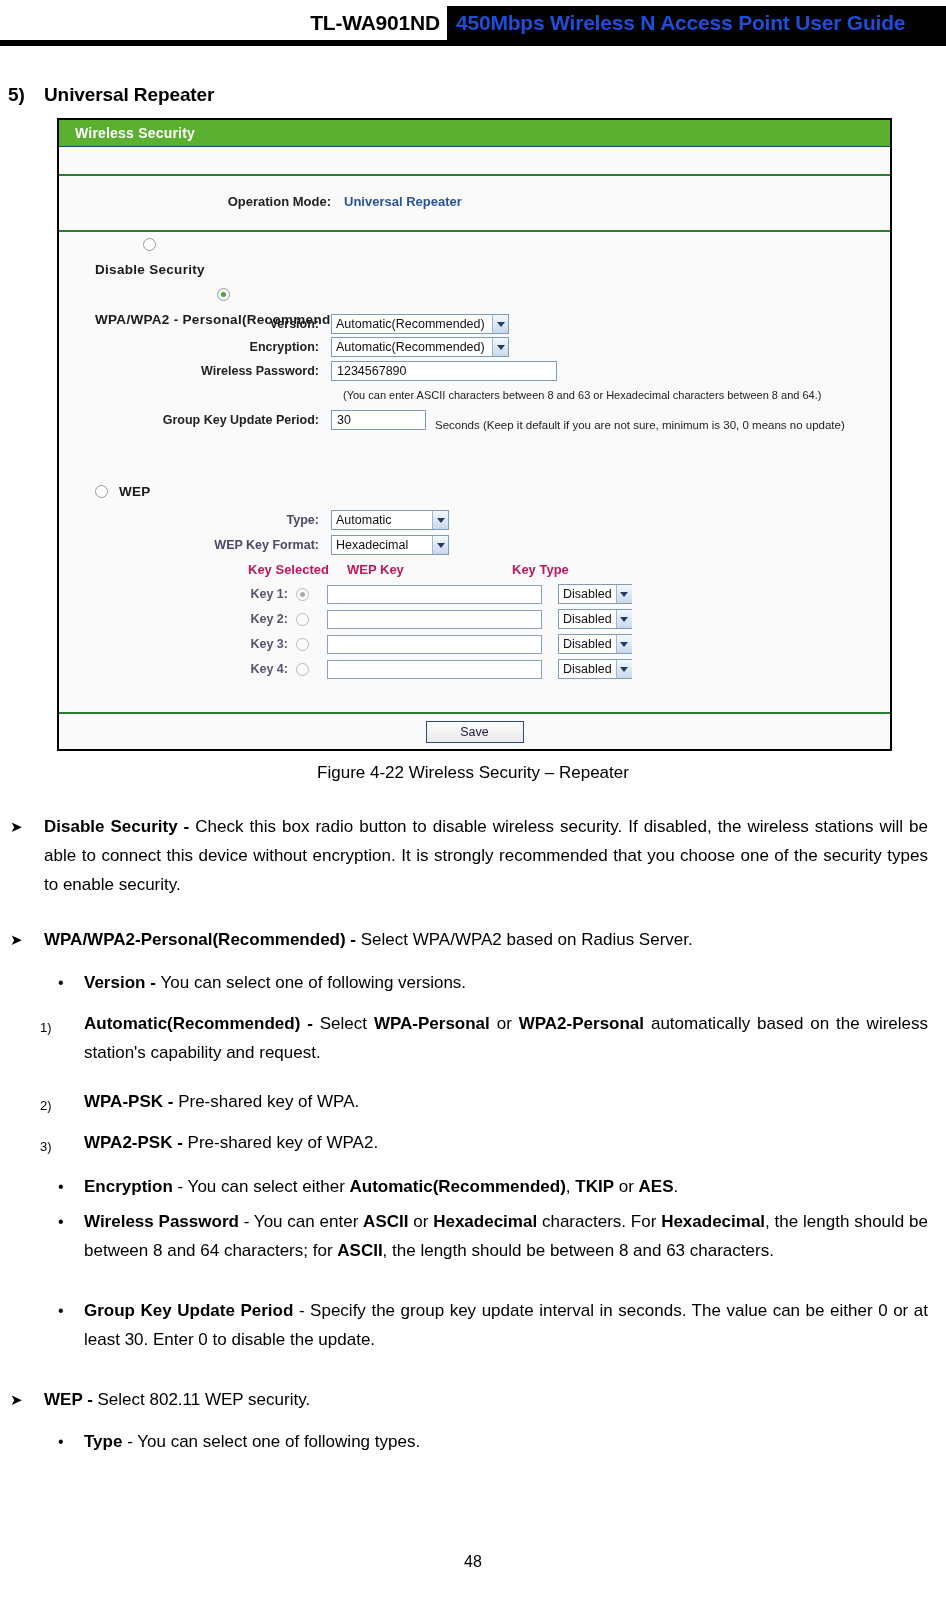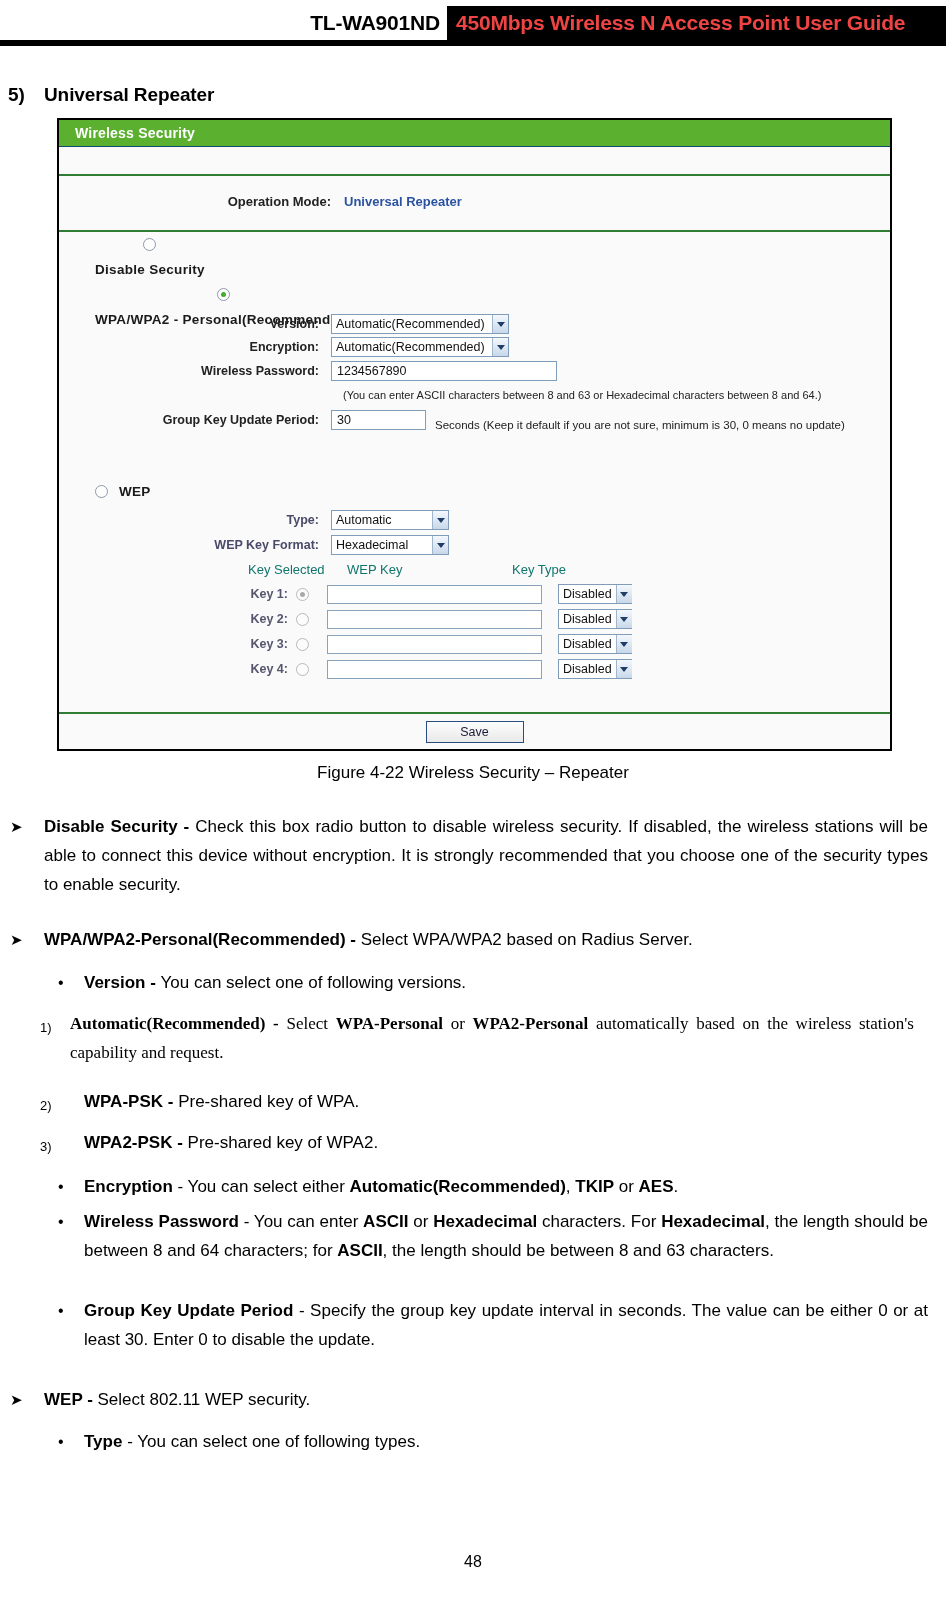--- a/index.html
+++ b/index.html
@@ -44,21 +44,21 @@
     line-height: 34px;
     letter-spacing: -0.2px;
   }
   .hdr-title {
     position: absolute;
     left: 456px; top: 6px;
     height: 34px;
     line-height: 34px;
     font-size: 21px;
     font-weight: bold;
-    color: #ef4444;
+    color: #1d4ed8;
     letter-spacing: -0.2px;
     white-space: nowrap;
   }
 
   
   .section-heading {
     position: absolute;
     left: 8px; top: 84px;
     font-size: 19px;
     font-weight: bold;
@@ -212,22 +212,22 @@
     color: #222;
     margin-left: 9px;
     white-space: nowrap;
     margin-top: 11px;
   }
 
   
   .wep-hdr {
     position: absolute;
     font-size: 13px;
-    font-weight: normal;
-    color: #0f766e;
+    font-weight: bold;
+    color: #be185d;
   }
   .keyrow {
     position: absolute;
     display: flex;
     align-items: center;
   }
   .keyrow .klabel {
     width: 40px;
     text-align: right;
     font-size: 12.5px;
@@ -482,21 +482,21 @@
 <div class="para" style="left:44px; top:925px; width:884px;">
   <b>WPA/WPA2-Personal(Recommended) - </b><span>Select WPA/WPA2 based on Radius Server.</span>
 </div>
 
 <div class="marker" style="left:58px; top:968px;">•</div>
 <div class="para" style="left:84px; top:968px; width:844px;">
   <b>Version - </b><span>You can select one of following versions.</span>
 </div>
 
 <div class="marker num" style="left:40px; top:1013px;">1)</div>
-<div class="para" style="left:70px; top:1009px; width:844px;font-family:Liberation Serif, serif;">
+<div class="para" style="left:84px; top:1009px; width:844px;">
   <b>Automatic(Recommended) - </b><span>Select </span><b>WPA-Personal</b><span> or </span><b>WPA2-Personal</b><span> automatically based on the wireless station's capability and request.</span>
 </div>
 
 <div class="marker num" style="left:40px; top:1091px;">2)</div>
 <div class="para" style="left:84px; top:1087px; width:844px;">
   <b>WPA-PSK - </b><span>Pre-shared key of WPA.</span>
 </div>
 
 <div class="marker num" style="left:40px; top:1132px;">3)</div>
 <div class="para" style="left:84px; top:1128px; width:844px;">

